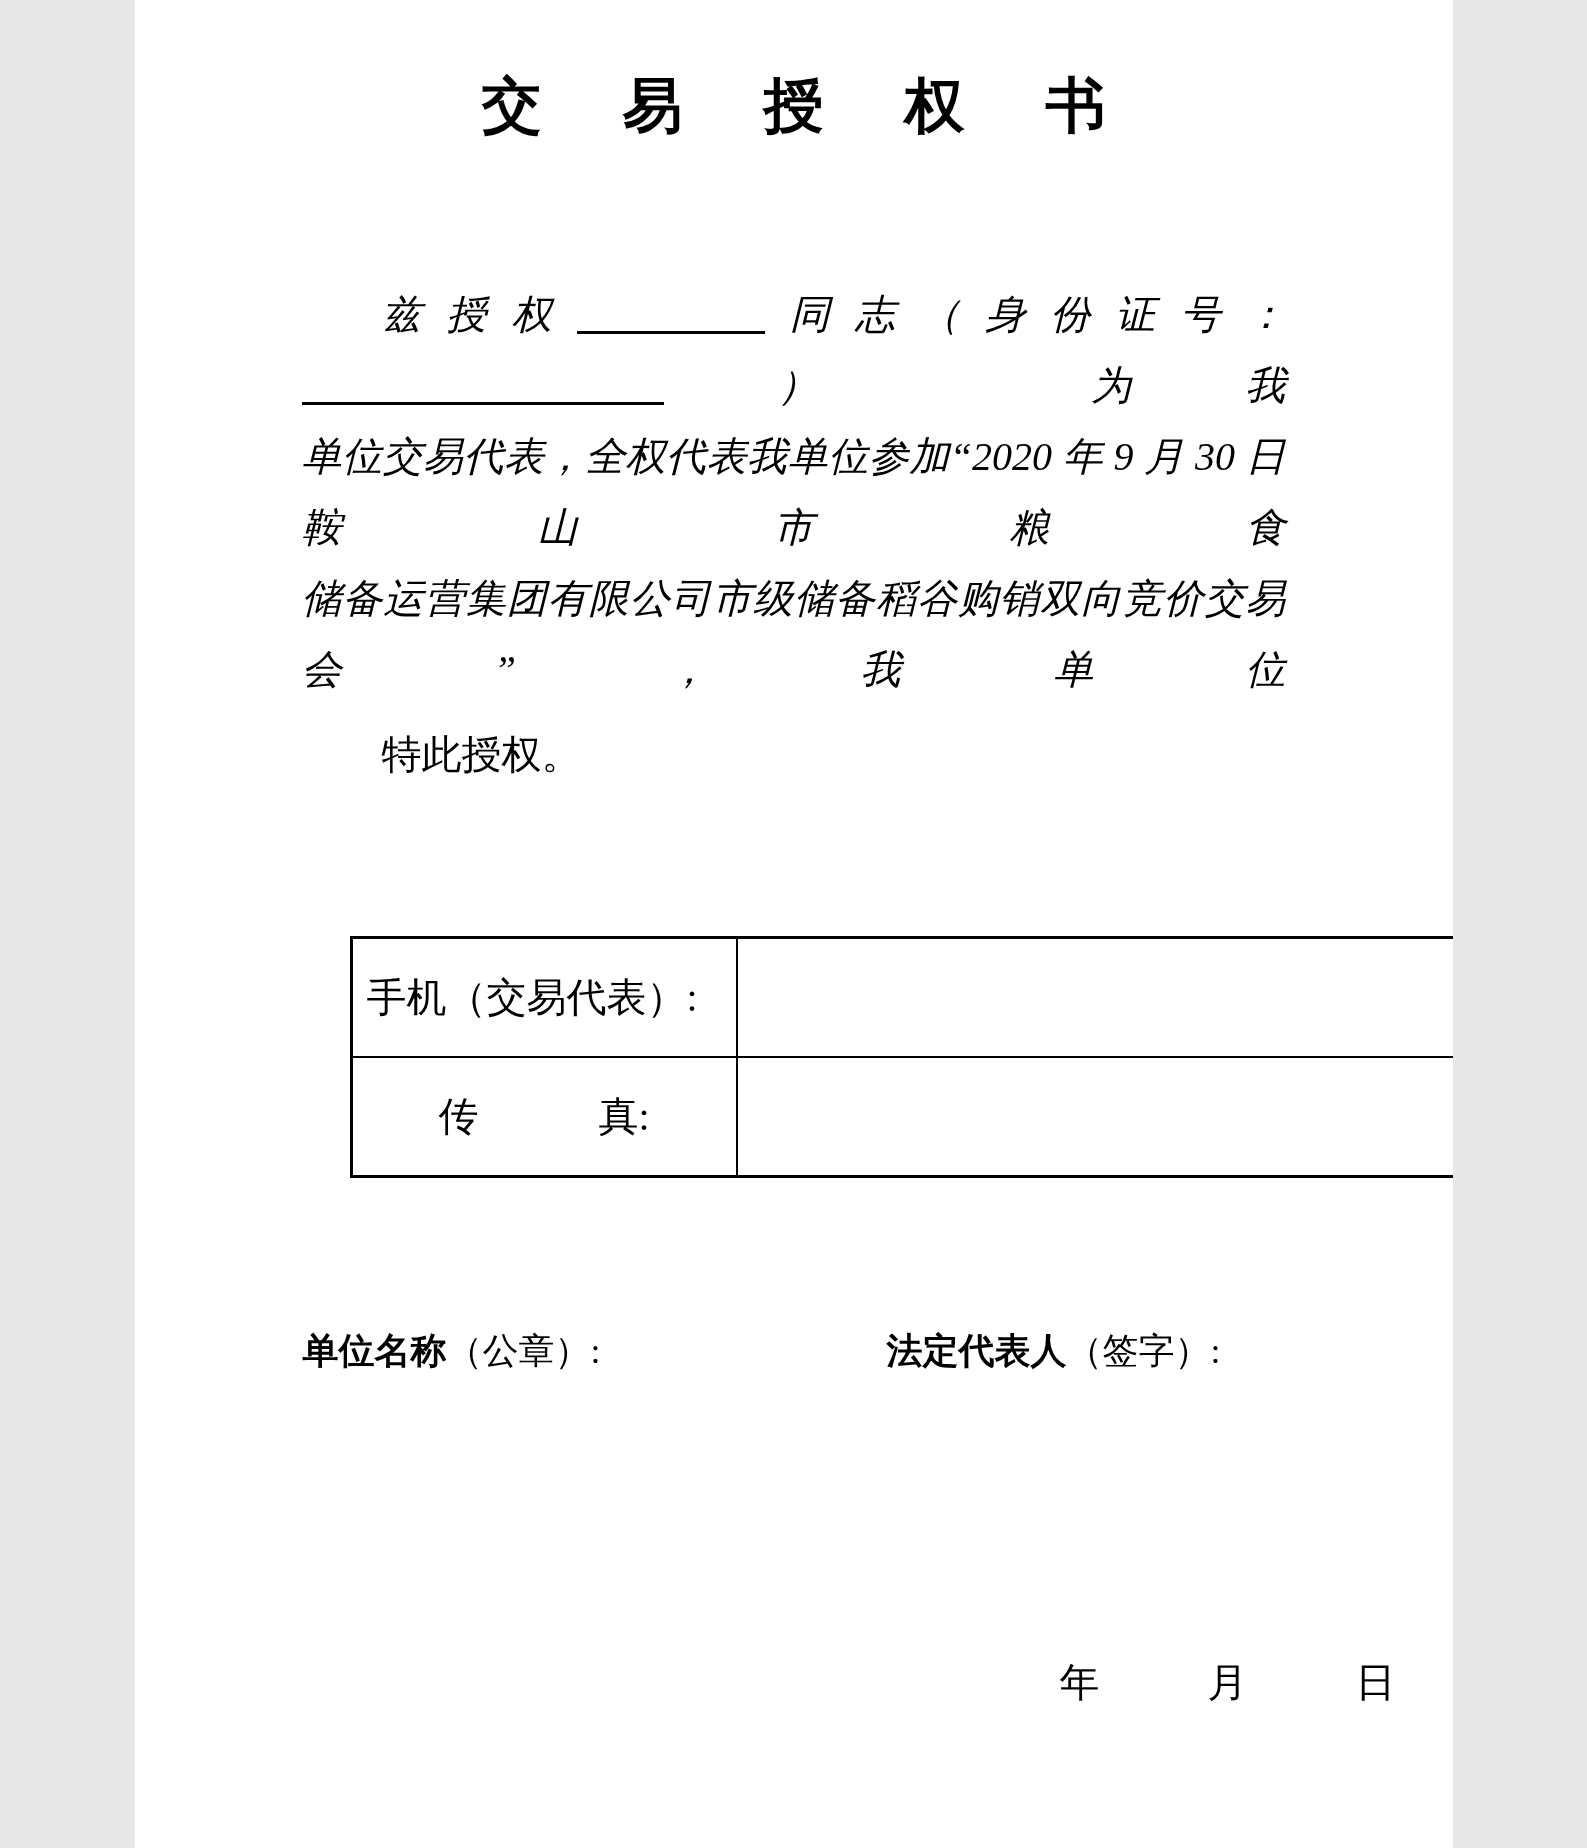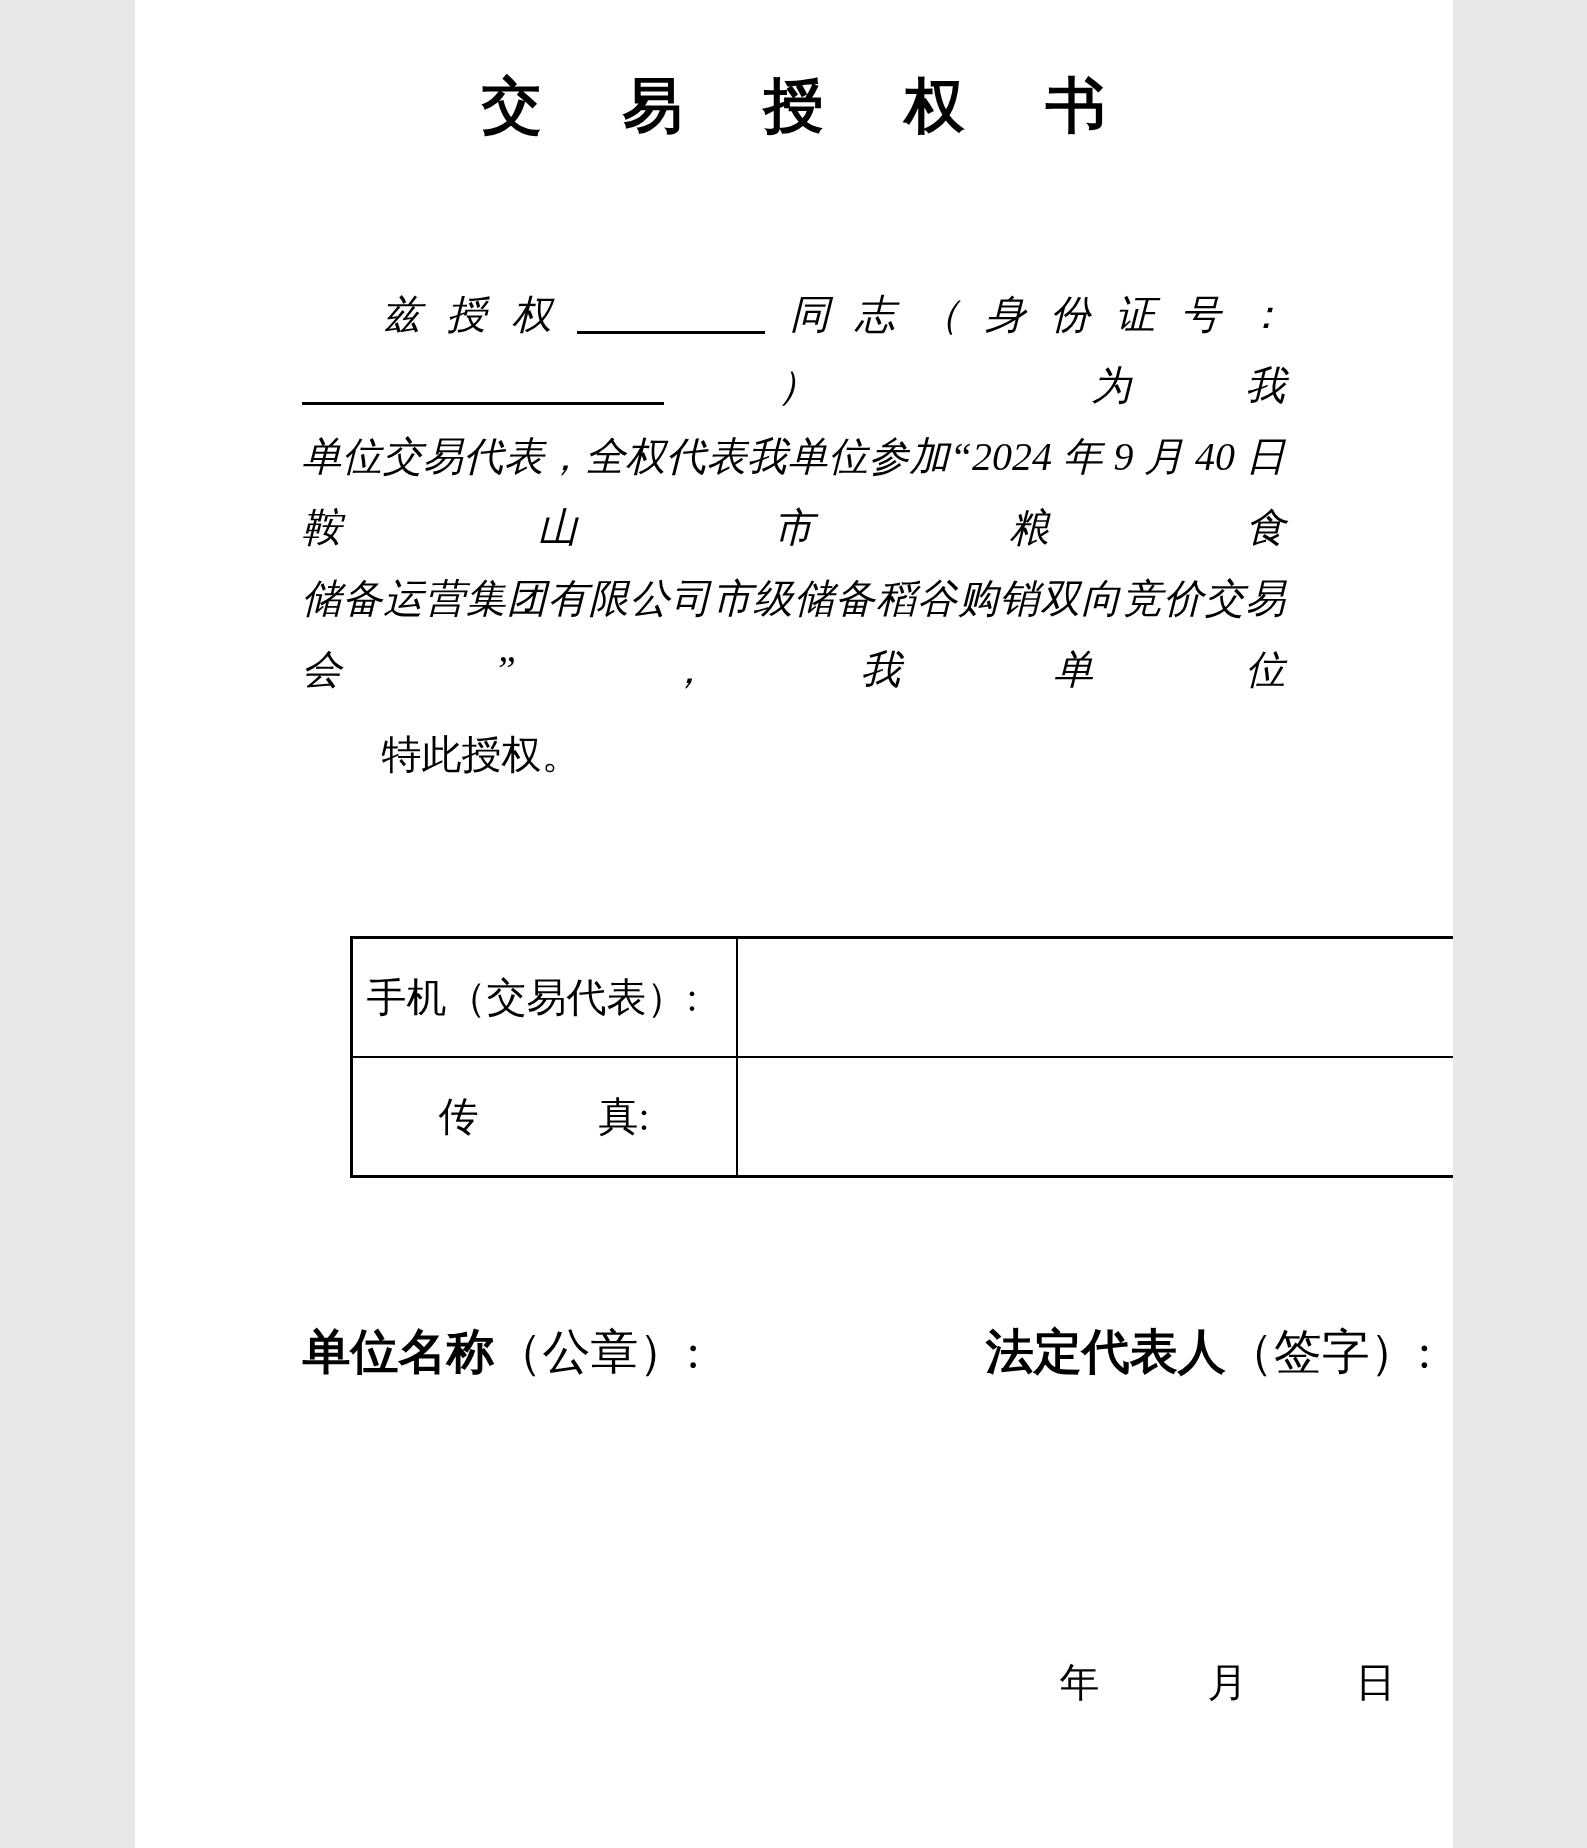--- a/index.html
+++ b/index.html
@@ -62,21 +62,21 @@
     font-size:40px;
     font-weight:normal;
     padding:0;
     vertical-align:middle;
   }
   .auth-table th{width:369px;margin-left:20px;}
   .auth-table th.left{text-align:left;padding-left:14px;}
   .auth-table th.center{text-align:center;}
   .sign-row{
     margin:138px 0 0 168px;
-    font-size:48px;
+    font-size:36px;
     line-height:71px;
     white-space:nowrap;
   }
   .sign-row .bold{font-weight:bold;}
   .sign-legal{margin-left:286px;}
   .date-row{
     margin:260px 0 0 925px;
     display:flex;
     gap:108px;
     font-size:40px;
@@ -87,21 +87,21 @@
 <body>
 
 <div class="page">
 
   <h1 class="title">交 易 授 权 书</h1>
 
   <div class="body-text">
     <div class="line just indent">
       <span>兹授权</span><span class="blank blank-name"></span><span>同志（身份证号：</span><span class="blank blank-id"></span><span>）</span><span class="gap"></span><span>为我</span>
     </div>
-    <div class="line just">单位交易代表，全权代表我单位参加“2024 年 9 月 40 日鞍山市粮食</div>
+    <div class="line just">单位交易代表，全权代表我单位参加“2020 年 9 月 30 日鞍山市粮食</div>
     <div class="line just">储备运营集团有限公司市级储备稻谷购销双向竞价交易会”，我单位</div>
   </div>
 
   <p class="closing">特此授权。</p>
 
   <table class="auth-table">
     <tbody>
         <tr>
       <th class="left">手机（交易代表）:</th>
       <td></td>

